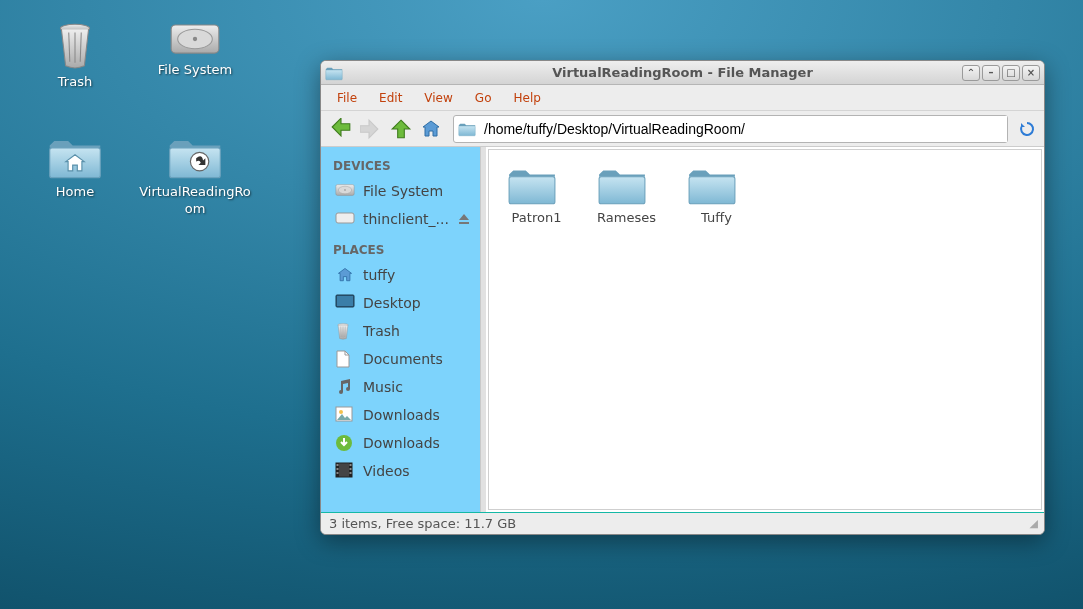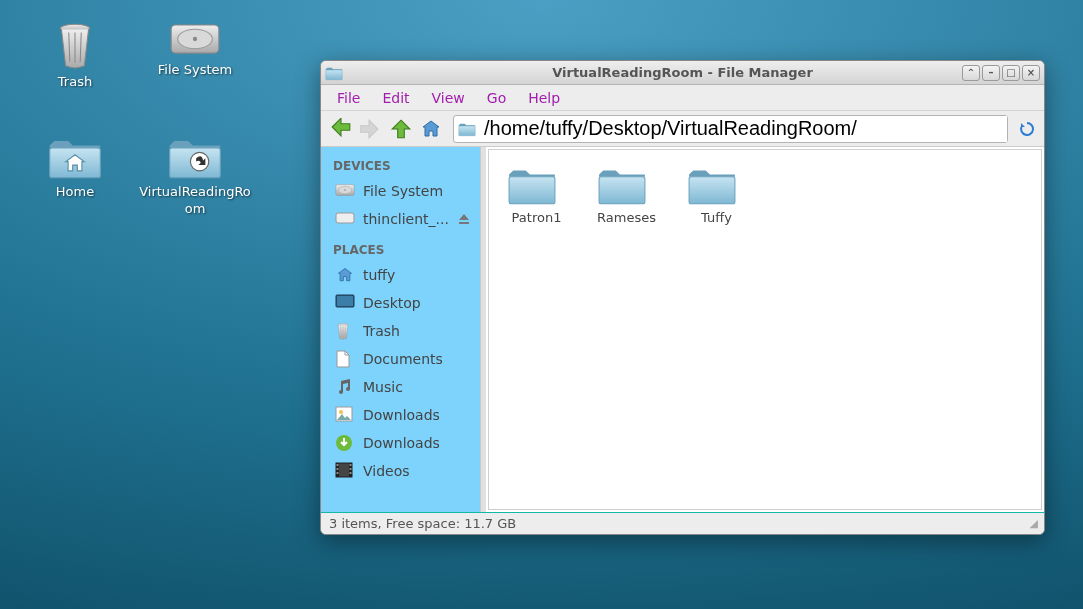--- a/index.html
+++ b/index.html
@@ -40,27 +40,27 @@
   .winbtns { margin-left:auto; display:flex; gap:2px; z-index:2; }
   .winbtn {
     width:18px; height:16px;
     background:linear-gradient(#f4f4f4,#d8d8d8);
     border:1px solid #9a9a9a; border-radius:3px;
     font-size:10px; line-height:14px; text-align:center; color:#555;
     cursor:pointer;
   }
 
   .menubar { height:26px; display:flex; align-items:center; gap:2px; padding:0 6px; background:#ededed; border-bottom:1px solid #d4d4d4; }
-  .menubar .mi { padding:3px 10px; border-radius:3px; cursor:pointer; color:#a21caf; font-size:14px;text-align:center; }
+  .menubar .mi { padding:3px 10px; border-radius:3px; cursor:pointer; color:#c2410c; font-size:12px;text-align:center; }
 
   .toolbar { height:36px; display:flex; align-items:center; gap:2px; padding:0 6px; background:#ededed; border-bottom:1px solid #ccc; }
   .navbtn { width:28px; height:28px; display:flex; align-items:center; justify-content:center; cursor:pointer; border-radius:3px; }
   .path-wrap { flex:1; display:flex; align-items:center; margin:0 6px; height:28px; background:#fff; border:1px solid #b3b3b3; border-radius:3px; }
   .path-ico { width:26px; display:flex; align-items:center; justify-content:center; }
-  .path-input { flex:1; border:none; outline:none; height:100%; font-size:20px; padding:8px 4px; }
+  .path-input { flex:1; border:none; outline:none; height:100%; font-size:14px; padding:8px 4px; }
   .refresh-btn { width:22px; height:22px; cursor:pointer; display:flex; align-items:center; justify-content:center; }
 
   .body { flex:1; display:flex; min-height:0; }
 
   .sidebar {
     width:160px; background:#7dd3fc; border-right:1px solid #c9c9c9;
     overflow-y:auto; padding:8px 2px;
   }
   .sb-head { font-weight:bold; color:#666; padding:4px 10px 4px 10px; font-size:12px; }
   .sb-item { display:flex; align-items:center; gap:8px; padding:5px 8px 5px 12px; cursor:pointer; font-size:14px; color:#444; }

